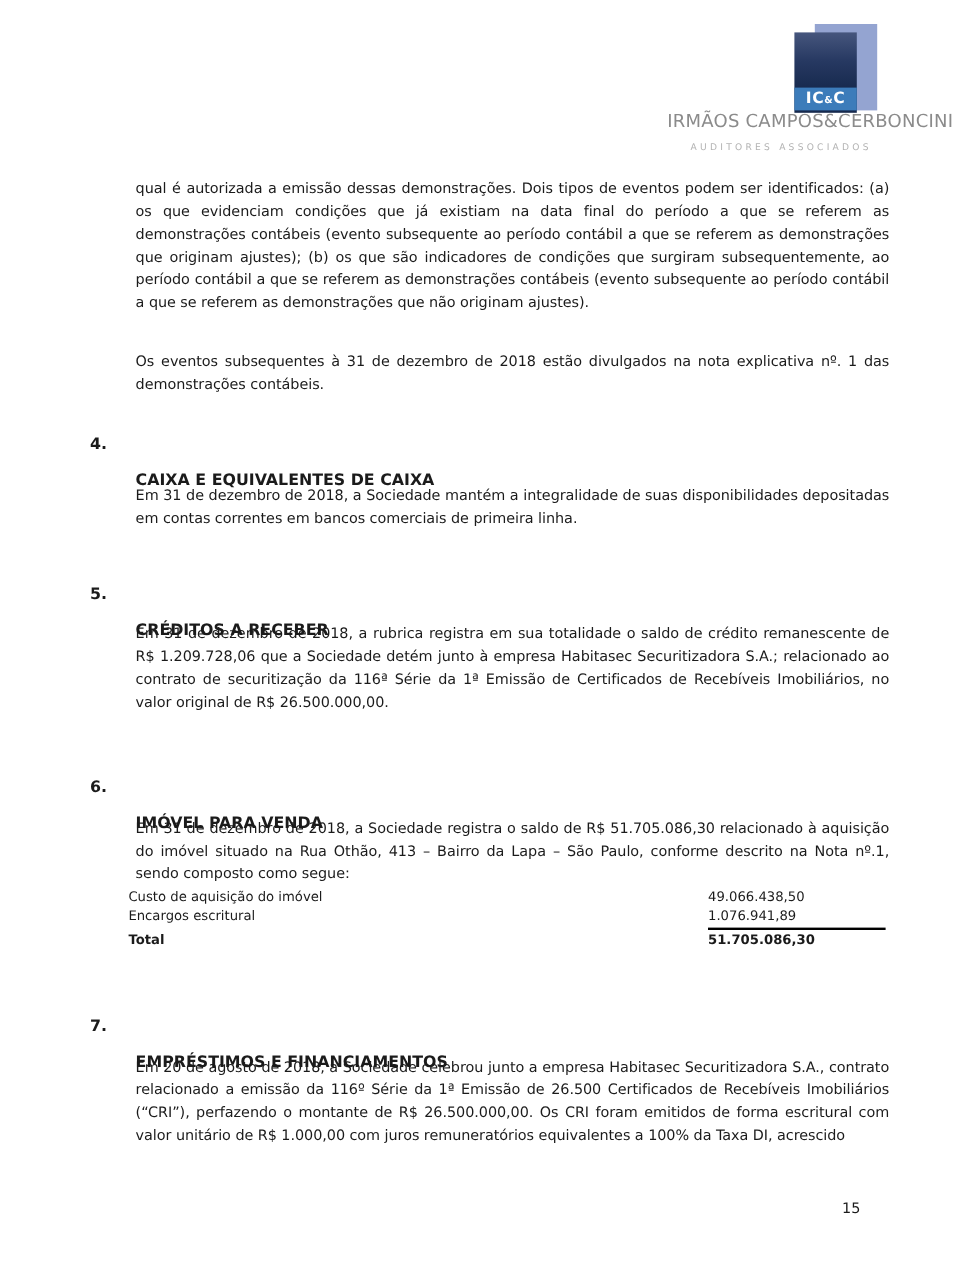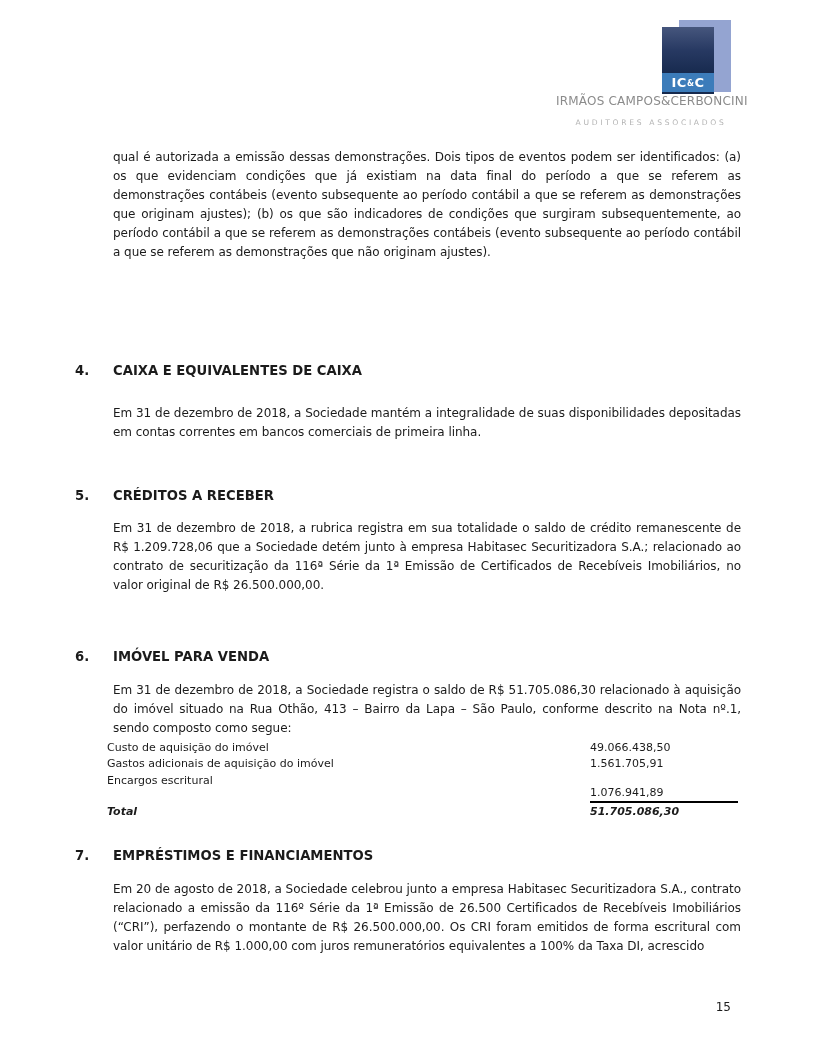--- a/index.html
+++ b/index.html
@@ -28,55 +28,55 @@
     position:absolute; left:0; bottom:2px; width:100%; height:19px;
     background:#3c7cba;
     display:flex; align-items:center; justify-content:center;
     color:#ffffff; font-size:13px; font-weight:bold; letter-spacing:0.5px;
   }
   .logo-band .amp { font-size:8px; font-weight:bold; position:relative; top:1px; }
   .logo-caption {
     position:absolute; left:556px; top:95px; width:190px; text-align:center;
   }
   .logo-caption .line1 {
-    font-size:12px; color:#8b8b8b; letter-spacing:0.2px; line-height:12px;
+    font-size:15px; color:#8b8b8b; letter-spacing:0.2px; line-height:12px;
     white-space:nowrap;
   }
   .logo-caption .line2 {
     font-size:7.6px; color:#b3b3b3; letter-spacing:2.7px; line-height:10px;
     margin-top:11px; white-space:nowrap;
   }
 
   
   .para {
     position:absolute; left:113px; width:628px;
     font-size:12px; line-height:18.9px;
     text-align:justify; letter-spacing:-0.05px;
   }
   .heading {
     position:absolute; left:75px; width:666px;
     font-size:13.2px; font-weight:bold; line-height:17px;
     display:flex;
   }
   .heading .h-num { width:38px; flex:0 0 38px; }
-  .heading .h-title { flex:1; }
+  .heading .h-title { flex:1;margin-top:30px; }
 
   
   .fin-table {
     position:absolute; left:107px; top:740px; width:631px;
     font-size:11px;
   }
   .fin-row { display:flex; justify-content:space-between; line-height:16.3px; }
   .fin-row .fin-label { text-align:left; }
   .fin-row .fin-value { width:148px; }
-  .fin-row.ruled .fin-value { border-bottom:2px solid #000;margin-top:12px; }
-  .fin-row.total { font-weight:bold; line-height:17.5px;font-style:italic; }
+  .fin-row.ruled .fin-value { border-bottom:2px solid #000; }
+  .fin-row.total { font-weight:bold; line-height:17.5px; }
 
   .page-number {
-    position:absolute; top:1000px; right:85px;
+    position:absolute; top:1000px; right:99px;
     font-size:12px; color:#1b1b1b;
   }
 </style>
 </head>
 <body>
 
 <div class="page">
 
   <div class="logo-mark">
     <div class="logo-back"></div>
@@ -87,20 +87,21 @@
           <span>C</span>
       </div>
     </div>
   </div>
   <div class="logo-caption">
     <div class="line1">IRMÃOS CAMPOS&amp;CERBONCINI</div>
     <div class="line2">AUDITORES ASSOCIADOS</div>
   </div>
 
   <div class="para" style="top:148px">qual é autorizada a emissão dessas demonstrações. Dois tipos de eventos podem ser identificados: (a) os que evidenciam condições que já existiam na data final do período a que se referem as demonstrações contábeis (evento subsequente ao período contábil a que se referem as demonstrações que originam ajustes); (b) os que são indicadores de condições que surgiram subsequentemente, ao período contábil a que se referem as demonstrações contábeis (evento subsequente ao período contábil a que se referem as demonstrações que não originam ajustes).</div>
+  <div class="para" style="top:292px">Os eventos subsequentes à 31 de dezembro de 2018 estão divulgados na nota explicativa nº. 1 das demonstrações contábeis.</div>
 
   <div class="heading" style="top:362px">
     <span class="h-num">4.</span>
     <span class="h-title">CAIXA E EQUIVALENTES DE CAIXA</span>
   </div>
   <div class="para" style="top:404px">Em 31 de dezembro de 2018, a Sociedade mantém a integralidade de suas disponibilidades depositadas em contas correntes em bancos comerciais de primeira linha.</div>
 
   <div class="heading" style="top:487px">
     <span class="h-num">5.</span>
     <span class="h-title">CRÉDITOS A RECEBER</span>
@@ -111,24 +112,20 @@
     <span class="h-num">6.</span>
     <span class="h-title">IMÓVEL PARA VENDA</span>
   </div>
   <div class="para" style="top:681px">Em 31 de dezembro de 2018, a Sociedade registra o saldo de R$ 51.705.086,30 relacionado à aquisição do imóvel situado na Rua Othão, 413 – Bairro da Lapa – São Paulo, conforme descrito na Nota nº.1, sendo composto como segue:</div>
 
   <div class="fin-table">
     <div class="fin-row">
       <span class="fin-label">Custo de aquisição do imóvel</span>
       <span class="fin-value">49.066.438,50</span>
     </div>
-    <div class="fin-row">
-      <span class="fin-label">Gastos adicionais de aquisição do imóvel</span>
-      <span class="fin-value">1.561.705,91</span>
-    </div>
     <div class="fin-row ruled">
       <span class="fin-label">Encargos escritural</span>
       <span class="fin-value">1.076.941,89</span>
     </div>
     <div class="fin-row total">
       <span class="fin-label">Total</span>
       <span class="fin-value">51.705.086,30</span>
     </div>
   </div>
 

